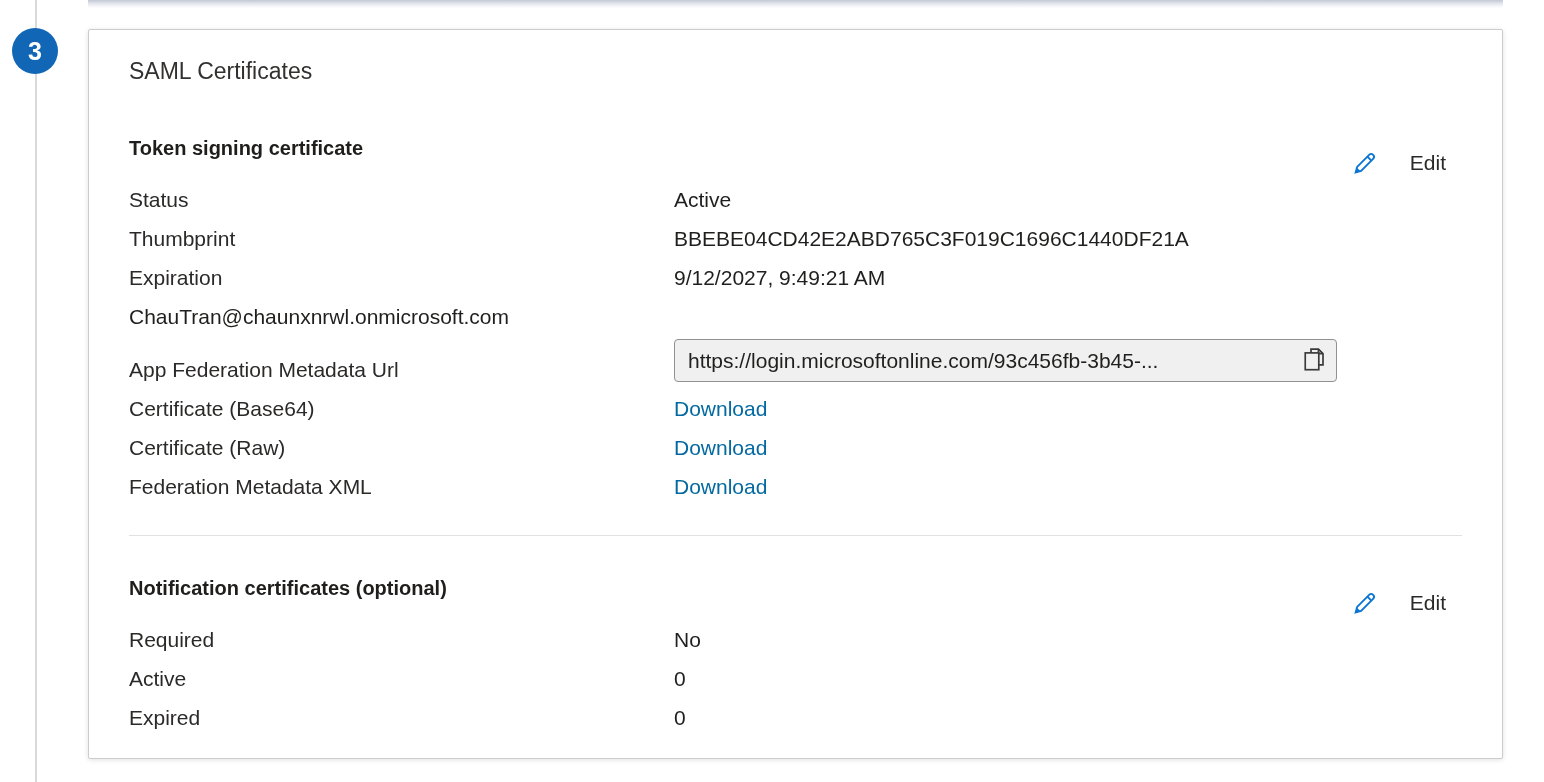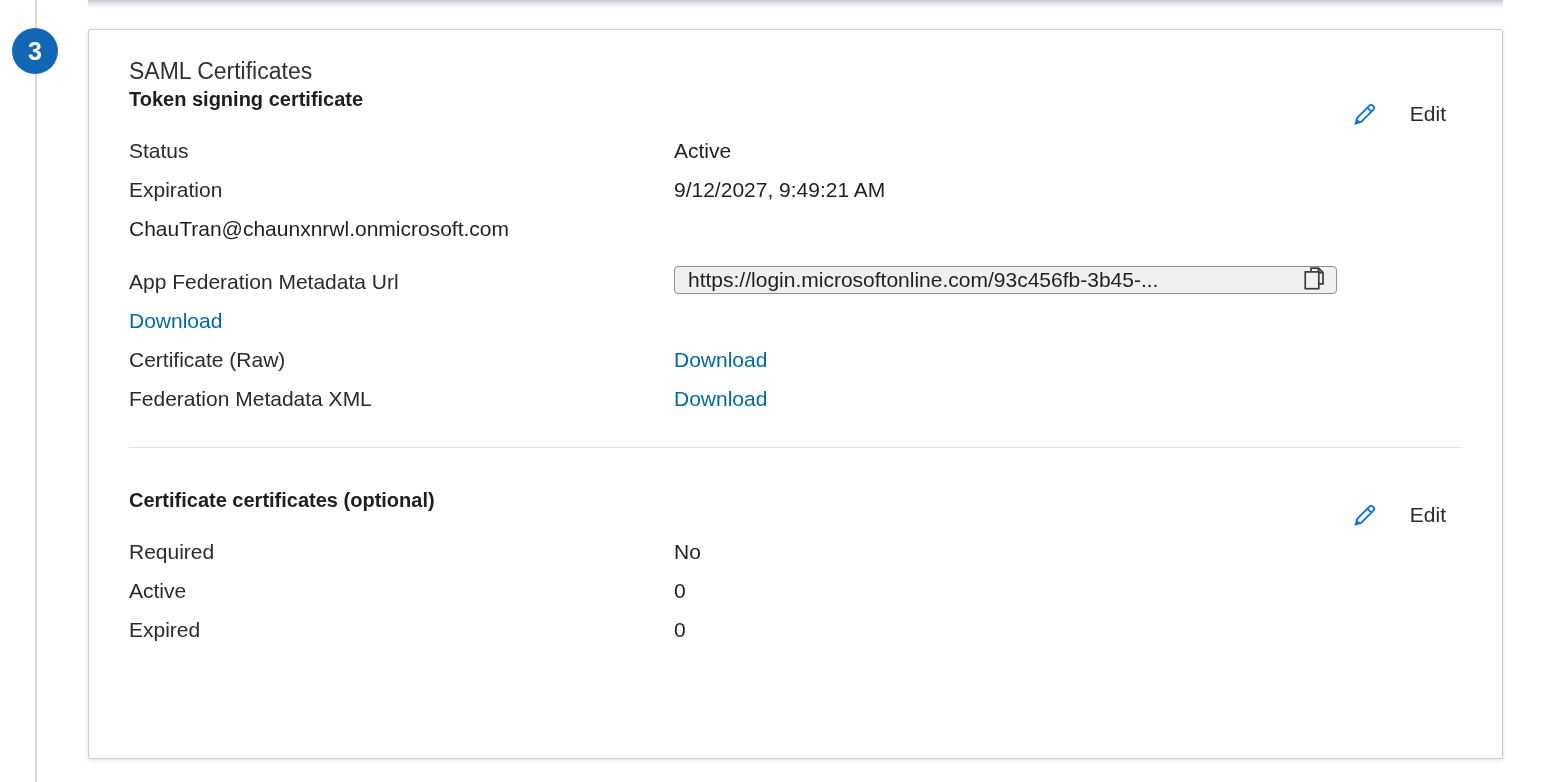--- a/index.html
+++ b/index.html
@@ -47,21 +47,21 @@
     box-shadow: 0 1px 5px rgba(0,0,0,0.12);
     padding: 27px 40px 12px 40px;
   }
 
   .card-title {
     font-size: 23px; line-height: 28px;
     font-weight: normal; color: #323130;
   }
 
   .section { position: relative; }
-  .section-1 { }
+  .section-1 { margin-top: 49px; }
   .section-2 { margin-top: 38px; }
 
   .section-header {
     font-size: 20px; line-height: 28px;
     font-weight: bold; color: #1f1e1d;
   }
 
   .edit-btn {
     position: absolute; top: 14px; right: 16px;
     display: flex; align-items: center; gap: 30px;
@@ -72,21 +72,21 @@
 
   .rows { margin-top: 18px; }
   .kv-row { display: flex; line-height: 39px; font-size: 21px; }
   .kv-label { width: 545px; flex: 0 0 545px; color: #2b2a29; }
   .kv-value { color: #201f1e; }
 
   .url-row { display: flex; align-items: flex-end; height: 46px; font-size: 21px; }
   .url-row .kv-label { line-height: normal; }
   .copy-box {
     display: flex; align-items: center;
-    width: 663px; height: 28px;
+    width: 663px; height: 43px;
     background: #f0f0f0;
     border: 1px solid #919191;
     border-radius: 4px;
     padding: 0 10px 0 13px;
     cursor: default;
   }
   .copy-box-text {
     flex: 1; font-size: 21px; color: #201f1e;
     white-space: nowrap; overflow: hidden;
   }
@@ -133,20 +133,24 @@
             <path d="M4.5 19.5 l1.05-3.8 2.75 2.75 z" fill="#0b74d4"></path>
           </svg>
         </span>
         <span>Edit</span>
       </button>
 
       <div class="rows">
         <div class="kv-row">
           <div class="kv-label">Status</div>
           <div class="kv-value">Active</div>
+        </div>
+        <div class="kv-row">
+          <div class="kv-label">Thumbprint</div>
+          <div class="kv-value">BBEBE04CD42E2ABD765C3F019C1696C1440DF21A</div>
         </div>
         <div class="kv-row">
           <div class="kv-label">Expiration</div>
           <div class="kv-value">9/12/2027, 9:49:21 AM</div>
         </div>
         <div class="kv-row">
           <div class="kv-value">ChauTran@chaunxnrwl.onmicrosoft.com</div>
         </div>
 
         <div class="url-row">
@@ -160,38 +164,39 @@
                   <path d="M13.7 2.3 v3.8 h3.8" fill="none" stroke="#3b3a39" stroke-width="1.4"></path>
                   <rect x="2.7" y="5.5" width="11.3" height="14" fill="#f0f0f0" stroke="#3b3a39" stroke-width="1.4"></rect>
                 </svg>
               </span>
             </button>
           </div>
         </div>
 
         <div class="download-rows">
           <div class="kv-row">
+            <div class="kv-label">Certificate (Base64)</div>
             <a class="link">Download</a>
           </div>
           <div class="kv-row">
             <div class="kv-label">Certificate (Raw)</div>
             <a class="link">Download</a>
           </div>
           <div class="kv-row">
             <div class="kv-label">Federation Metadata XML</div>
             <a class="link">Download</a>
           </div>
         </div>
       </div>
     </div>
 
     <div class="divider"></div>
 
     <div class="section section-2">
-      <div class="section-header">Certificate certificates (optional)</div>
+      <div class="section-header">Notification certificates (optional)</div>
 
       <button class="edit-btn">
         <span>
           <svg width="30" height="30" viewBox="0 0 24 24">
             <path d="M4.5 19.5 l1.2-4.4 9.6-9.6 a2.26 2.26 0 0 1 3.2 3.2 l-9.6 9.6 z" fill="none" stroke="#0b74d4" stroke-width="1.5"></path>
             <path d="M13.9 6.9 l3.2 3.2" stroke="#0b74d4" stroke-width="1.5" fill="none"></path>
             <path d="M4.5 19.5 l1.05-3.8 2.75 2.75 z" fill="#0b74d4"></path>
           </svg>
         </span>
         <span>Edit</span>

